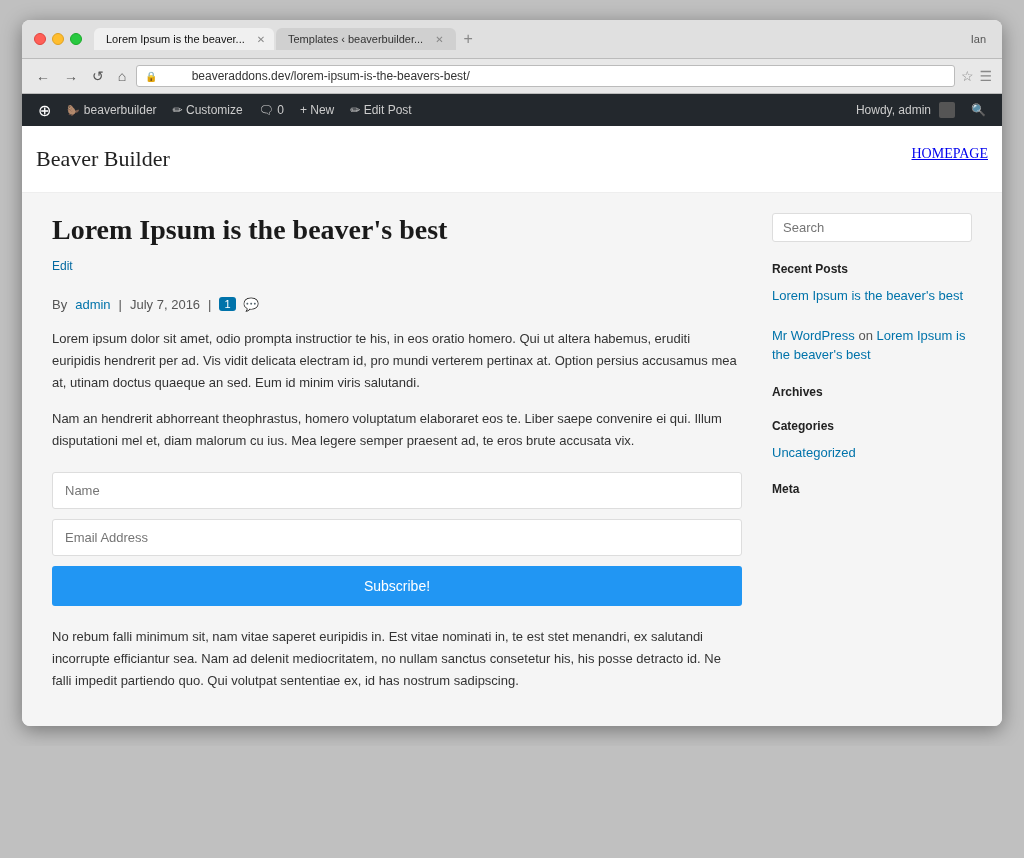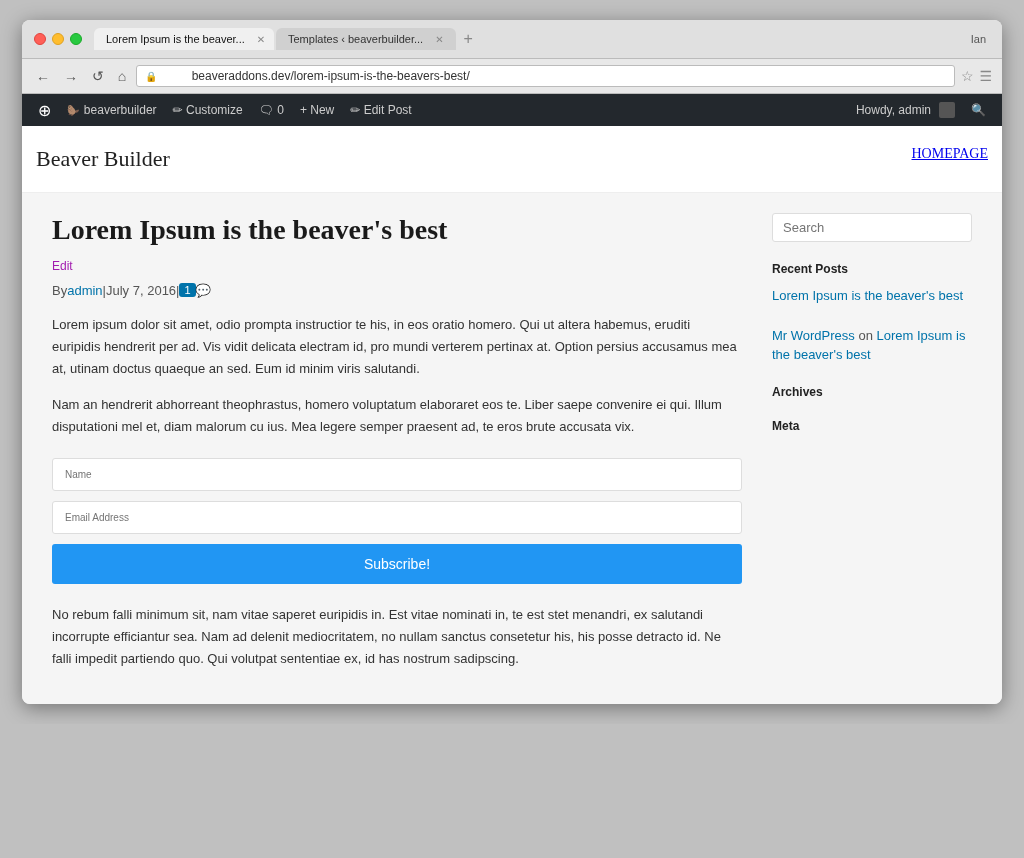--- a/index.html
+++ b/index.html
@@ -208,36 +208,36 @@
     .post-title {
       font-size: 28px;
       font-family: Georgia, serif;
       font-weight: bold;
       color: #1a1a1a;
       margin-bottom: 12px;
       line-height: 1.2;
     }
 
     .post-edit-link {
-      color: #a21caf;
+      color: #0369a1;
       font-family: Arial, sans-serif;
       font-size: 12px;
       text-decoration: none;
       display: block;
-      margin-bottom: 10px;
+      margin-bottom: 24px;
     }
 
     .post-meta {
       font-family: Arial, sans-serif;
       font-size: 13px;
       color: #555;
       margin-bottom: 16px;
       display: flex;
       align-items: center;
-      gap: 0;
+      gap: 8px;
     }
 
     .post-meta a { color: #0073aa; text-decoration: none; }
 
     .comment-bubble {
       display: inline-flex;
       align-items: center;
       justify-content: center;
       background: #0073aa;
       color: white;
@@ -258,21 +258,21 @@
     
     .subscribe-form {
       margin: 20px 0;
     }
 
     .form-field {
       width: 100%;
       padding: 10px 12px;
       border: 1px solid #ddd;
       border-radius: 3px;
-      font-size: 10px;
+      font-size: 13px;
       font-family: Arial, sans-serif;
       color: #aaa;
       margin-bottom: 10px;
       background: white;
     }
 
     .subscribe-btn {
       width: 100%;
       background: #2196f3;
       color: white;
@@ -452,20 +452,24 @@
           <a href="#" class="sidebar-link" style="display:inline;">Mr WordPress</a>
           <span> on </span>
           <a href="#" class="sidebar-link" style="display:inline;">Lorem Ipsum is the beaver's best</a>
         </span>
       </div>
 
       <div class="sidebar-section">
         <h3 class="sidebar-title">Archives</h3>
       </div>
 
+      <div class="sidebar-section">
+        <h3 class="sidebar-title">Categories</h3>
+        <a href="#" class="sidebar-link">Uncategorized</a>
+      </div>
 
       <div class="sidebar-section">
         <h3 class="sidebar-title">Meta</h3>
       </div>
     </div>
 
   </div>
 
 </div>
 

